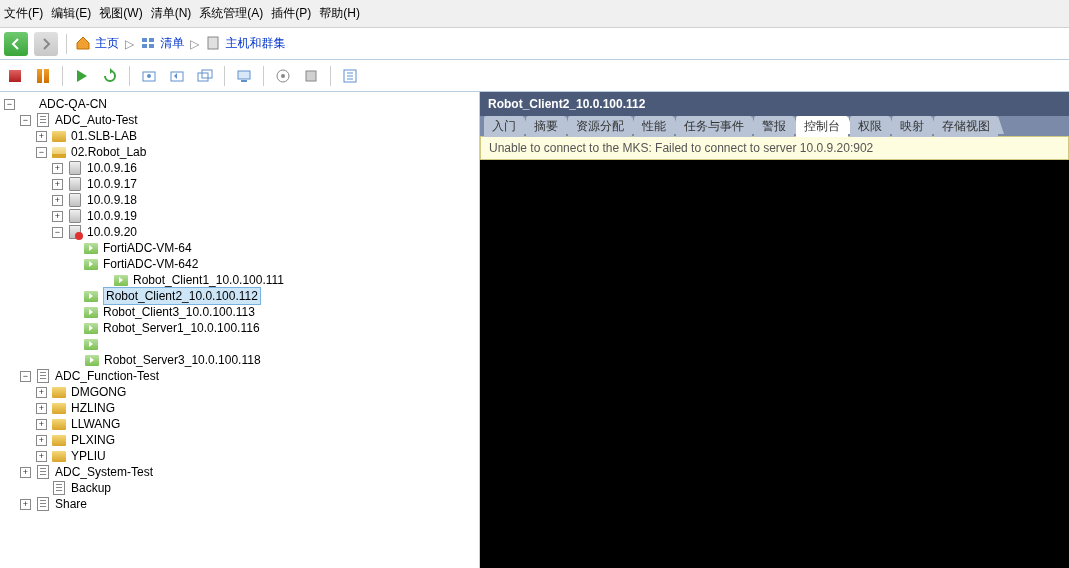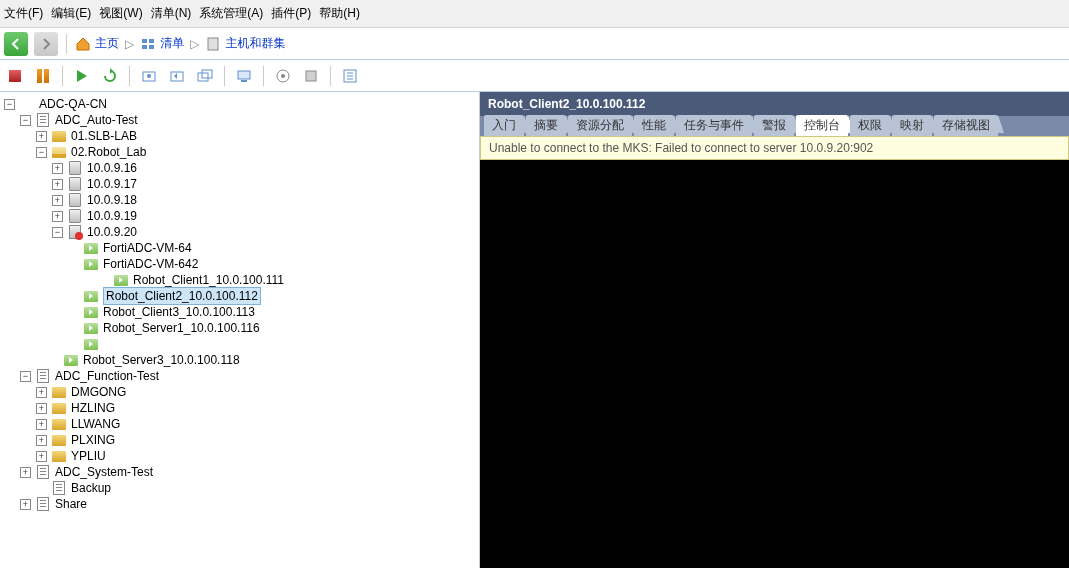--- a/index.html
+++ b/index.html
@@ -9,21 +9,21 @@
 .menubar span { cursor: default; }
 
 .toolbar1 { height: 32px; background: #fff; border-bottom: 1px solid #b8cde0; display: flex; align-items: center; padding: 0 4px; gap: 6px; }
 .toolbar2 { height: 32px; background: #fff; border-bottom: 1px solid #b8cde0; display: flex; align-items: center; padding: 0 4px; gap: 6px; }
 
 .navbtn { width: 24px; height: 24px; border-radius: 3px; display: flex; align-items: center; justify-content: center; cursor: pointer; }
 .navback { background: linear-gradient(#6fc96f,#3aa63a); color: #fff; font-weight: bold; }
 .navfwd { background: linear-gradient(#e0e0e0,#c8c8c8); color: #888; }
 .sep { width: 1px; height: 20px; background: #ccc; margin: 0 2px; }
 
-.iconlink { display: flex; align-items: flex-end; gap: 4px; color: #0033cc; cursor: pointer; }
+.iconlink { display: flex; align-items: flex-start; gap: 4px; color: #0033cc; cursor: pointer; }
 .iconlink .ico { width: 16px; height: 16px; display: inline-flex; align-items: center; justify-content: center; }
 
 .tb-btn { width: 22px; height: 22px; display: flex; align-items: center; justify-content: center; cursor: pointer; border: 1px solid transparent; border-radius: 2px; }
 .sq-red { width: 12px; height: 12px; background: linear-gradient(#e06060,#b02020); }
 .sq-org { width: 5px; height: 14px; background: linear-gradient(#f0a030,#d07000); }
 .sq-org2 { display: flex; gap: 2px; }
 .tri-play { width: 0; height: 0; border-left: 10px solid #3aa63a; border-top: 6px solid transparent; border-bottom: 6px solid transparent; }
 
 .content { display: flex; height: calc(568px - 20px - 32px - 32px); }
 .leftpane { width: 480px; background: #fff; overflow: auto; padding: 4px 0; border-right: 1px solid #ccc; }
@@ -41,21 +41,21 @@
 .ico-host-warn { position: relative; width: 12px; height: 14px; background: linear-gradient(#f0f0f0,#c0c0c0); border: 1px solid #888; }
 .ico-host-warn::after { content: ""; position: absolute; right: -3px; bottom: -2px; width: 8px; height: 8px; background: #e03030; border-radius: 50%; }
 .ico-vm { width: 14px; height: 11px; background: linear-gradient(#b8e0a0,#7cc050); border-radius: 1px; display: flex; align-items: center; justify-content: center; }
 .ico-vm::before { content: ""; width: 0; border-left: 4px solid #fff; border-top: 3px solid transparent; border-bottom: 3px solid transparent; }
 .ico-list { width: 12px; height: 14px; background: #fff; border: 1px solid #888; position: relative; }
 .ico-list::before { content: ""; position: absolute; left: 2px; top: 2px; right: 2px; height: 1px; background: #888; box-shadow: 0 3px 0 #888, 0 6px 0 #888; }
 .sel { background: #cde6f7; border: 1px solid #7bb3e0; padding: 0 2px; }
 .lbl { line-height: 16px; }
 
 .panel-title { background: #4a5a78; color: #fff; font-weight: bold; padding: 4px 8px; height: 24px; display: flex; align-items: center; }
-.tabs { background: #7a8aa8; display: flex; height: 20px; align-items: flex-end; padding-left: 4px; }
+.tabs { background: #7a8aa8; display: flex; height: 20px; align-items: center; padding-left: 4px; }
 .tab { background: #b8c4d6; padding: 2px 8px; margin-right: 2px; color: #333; cursor: pointer; border-top-left-radius: 2px; border-top-right-radius: 2px; position: relative; }
 .tab::after { content: ""; position: absolute; right: -6px; top: 0; width: 0; height: 0; border-bottom: 18px solid #b8c4d6; border-right: 6px solid transparent; }
 .tab.active { background: #fff; }
 .tab.active::after { border-bottom-color: #fff; }
 .warnbar { background: #fffde0; border: 1px solid #d0c880; padding: 4px 8px; color: #555; }
 .console { flex: 1; background: #000; }
 
 svg.small { width: 16px; height: 16px; }
 </style>
 </head>
@@ -288,21 +288,21 @@
             <span class="ico-vm"></span>
           </span>
           <span class="lbl">Robot_Server1_10.0.100.116</span>
         </li>
         <li class="tree-node" style="padding-left: 68px;">
           <span class="exp-blank"></span>
           <span class="nico">
             <span class="ico-vm"></span>
           </span>
         </li>
-        <li class="tree-node" style="padding-left: 48px;">
+        <li class="tree-node" style="padding-left: 69px;">
           <span class="exp-blank"></span>
           <span class="nico">
             <span class="ico-vm"></span>
           </span>
           <span class="lbl">Robot_Server3_10.0.100.118</span>
         </li>
         <li class="tree-node" style="padding-left: 20px;">
           <span class="exp">−</span>
           <span class="nico">
             <span class="ico-list"></span>

